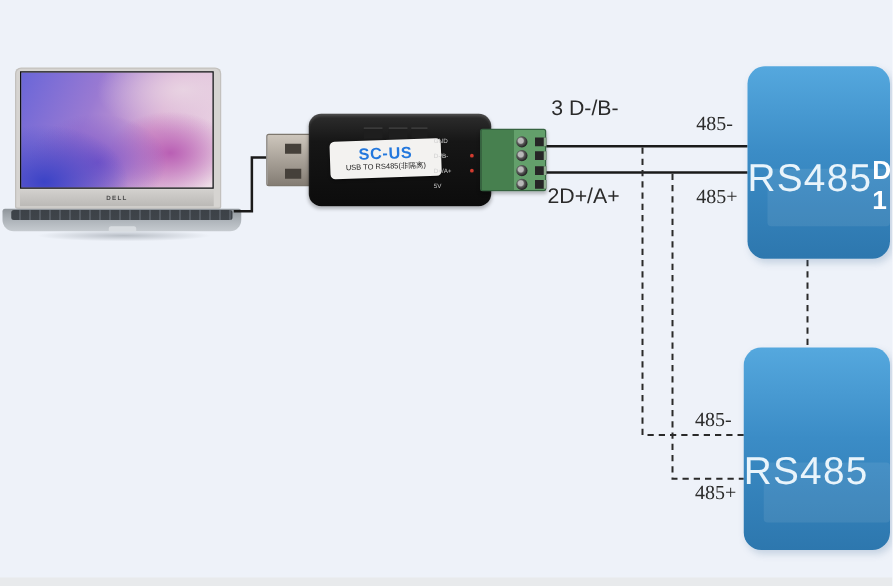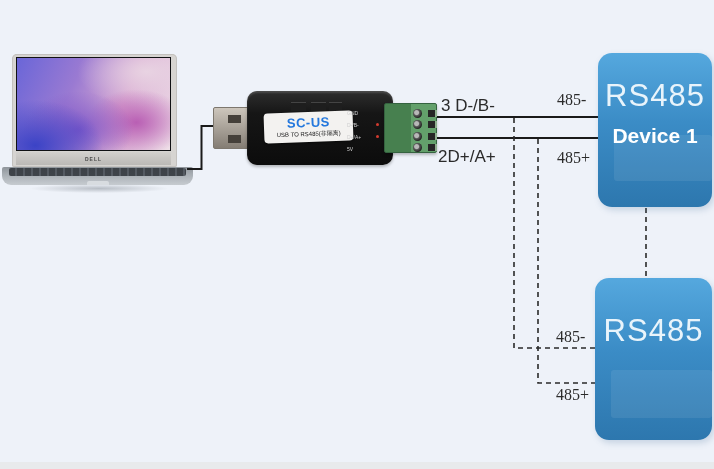--- a/index.html
+++ b/index.html
@@ -91,21 +91,21 @@
   .latch{position:absolute; left:43px; width:7px; height:7px; background:#262626; border-right:2px solid #8fae8f;}
 
   
   .lbl{position:absolute; color:#2b2b2b; font-size:17px; white-space:nowrap;}
   .lbl.sm{font-size:16px;font-family:Liberation Serif, serif;}
 
   
   .device{
     position:absolute; border-radius:14px; overflow:hidden;
     background:linear-gradient(180deg,#55a8de 0%,#3b8cc6 45%,#2d77ae 100%);
-    color:#fff; display:flex; flex-direction:column; align-items:center;
+    color:#fff; display:flex; flex-direction:row; align-items:center;
     box-shadow:2px 3px 6px rgba(80,120,160,.25);
   }
   .device1{left:598px; top:53px; width:114px; height:154px; padding-top:26px; box-sizing:border-box;}
   .deviceN{left:595px; top:278px; width:117px; height:162px; padding-top:36px; box-sizing:border-box;}
   .device .band{position:absolute; left:16px; right:0; background:rgba(255,255,255,.08); border-radius:3px;}
   .device1 .band{top:82px; height:46px;}
   .deviceN .band{top:92px; height:48px;}
   .device .title{font-size:31px; color:#e9f4fb; letter-spacing:1px; line-height:34px; z-index:1;}
   .device .name{margin-top:11px; font-size:21px; font-weight:bold; z-index:1;}
 </style>
@@ -162,21 +162,21 @@
     <div class="screw" style="top:5px"></div>
     <div class="screw" style="top:16px"></div>
     <div class="screw" style="top:28px"></div>
     <div class="screw" style="top:39px"></div>
     <div class="latch" style="top:6px"></div>
     <div class="latch" style="top:17px"></div>
     <div class="latch" style="top:29px"></div>
     <div class="latch" style="top:40px"></div>
   </div>
 
-  <div class="lbl" style="left:441px; top:96px;">3 D-/B-</div>
+  <div class="lbl" style="left:441px; top:77px;">3 D-/B-</div>
   <div class="lbl" style="left:438px; top:147px;">2D+/A+</div>
   <div class="lbl sm" style="left:557px; top:91px;">485-</div>
   <div class="lbl sm" style="left:557px; top:149px;">485+</div>
   <div class="lbl sm" style="left:556px; top:328px;">485-</div>
   <div class="lbl sm" style="left:556px; top:386px;">485+</div>
 
   <div class="device device1">
     <div class="band"></div>
     <div class="title">RS485</div>
     <div class="name">Device 1</div>

